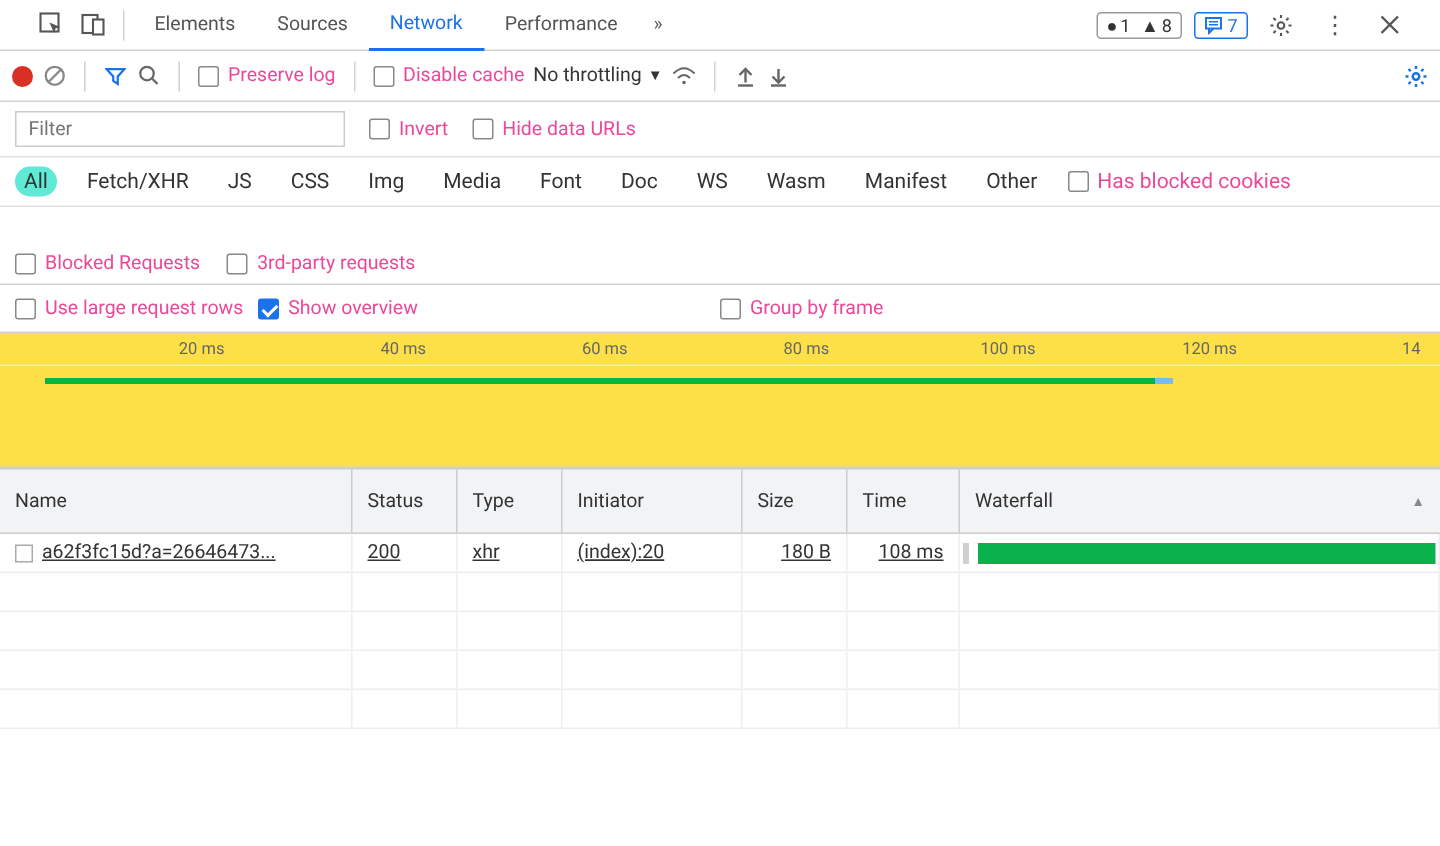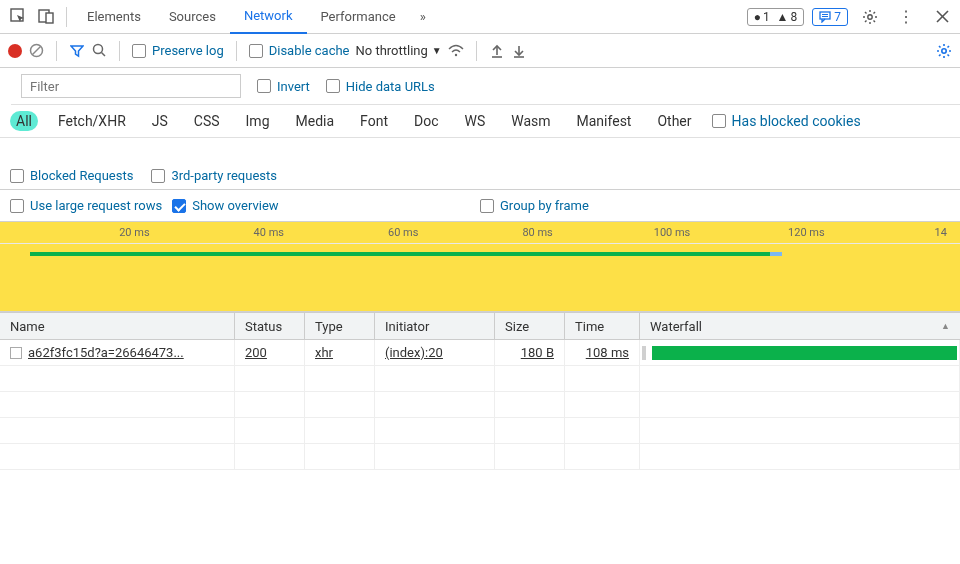--- a/index.html
+++ b/index.html
@@ -1,47 +1,47 @@
 <!DOCTYPE html>
 <html><head>
 <meta charset="utf-8">
 <style>
 * { box-sizing: border-box; margin: 0; padding: 0; font-family: -apple-system, "Segoe UI", Roboto, Arial, sans-serif; }
 body { width: 960px; height: 564px; background: #fff; color: #333; font-size: 13px; overflow: hidden; position: relative; }
-.top-tabs { display: flex; align-items: center; height: 34px; border-bottom: 1px solid #d0d0d0; padding: 0 4px; }
+.top-tabs { display: flex; align-items: center; height: 34px; border-bottom: 1px solid #d0d0d0; padding: 0 20px; }
 .top-tabs .icon-btn { width: 28px; height: 28px; display: flex; align-items: center; justify-content: center; cursor: pointer; color: #555; }
 .vsep { width: 1px; height: 20px; background: #d0d0d0; margin: 0 6px; }
 .tab { padding: 0 14px; height: 34px; display: flex; align-items: center; cursor: pointer; color: #555; }
 .tab.active { color: #1a73e8; border-bottom: 2px solid #1a73e8; }
 .more-tabs { padding: 0 10px; cursor: pointer; color: #555; }
 .right-cluster { margin-left: auto; display: flex; align-items: center; gap: 8px; }
 .badge-group { display: flex; align-items: center; gap: 2px; border: 1px solid #999; border-radius: 3px; padding: 1px 6px; font-size: 12px; color: #333; }
 .badge-blue { display: flex; align-items: center; gap: 3px; border: 1px solid #1a73e8; border-radius: 3px; padding: 1px 6px; color: #1a73e8; font-size: 12px; }
 .toolbar { display: flex; align-items: center; height: 34px; border-bottom: 1px solid #d0d0d0; padding: 0 8px; gap: 6px; }
 .record-dot { width: 14px; height: 14px; border-radius: 50%; background: #d93025; }
 .clear-icon, .funnel-icon, .search-icon, .wifi-icon, .upload-icon, .download-icon, .gear-blue { width: 16px; height: 16px; display: flex; align-items: center; justify-content: center; cursor: pointer; }
 .checkbox { width: 14px; height: 14px; border: 1px solid #888; border-radius: 2px; display: inline-block; vertical-align: middle; background: #fff; cursor: pointer; }
 .checkbox.checked { background: #1a73e8; border-color: #1a73e8; position: relative; }
 .checkbox.checked::after { content: ""; position: absolute; left: 4px; top: 1px; width: 4px; height: 8px; border: solid #fff; border-width: 0 2px 2px 0; transform: rotate(45deg); }
-.cb-label { display: inline-flex; align-items: center; gap: 6px; cursor: pointer; color: #0369a1; }
+.cb-label { display: inline-flex; align-items: center; gap: 6px; cursor: pointer; color: #ec4899; }
 .throttling { display: flex; align-items: center; gap: 4px; color: #333; cursor: pointer; }
-.filter-row { display: flex; align-items: center; padding: 6px 10px; gap: 16px; border-bottom: 1px solid #e0e0e0; flex-wrap: wrap; margin-left: 11px; }
+.filter-row { display: flex; align-items: center; padding: 6px 10px; gap: 16px; border-bottom: 1px solid #e0e0e0; flex-wrap: wrap; }
 .filter-input { width: 220px; height: 24px; border: 1px solid #ccc; padding: 0 8px; font-size: 13px; color: #888; background: #fff; }
 .type-row { display: flex; align-items: center; padding: 6px 10px; gap: 14px; border-bottom: 1px solid #e0e0e0; font-size: 14px; color: #333; flex-wrap: wrap; }
 .type-chip { cursor: pointer; padding: 2px 6px; }
 .type-chip.active { background: #5eead4; border-radius: 10px; }
 .block-row { display: flex; align-items: center; padding: 6px 10px; gap: 18px; border-bottom: 1px solid #d0d0d0; margin-top: 24px; }
 .options-row { display: flex; padding: 8px 10px; border-bottom: 1px solid #d0d0d0; }
 .options-col { flex: 1; display: flex; flex-direction: row; gap: 10px; }
 .timeline { height: 90px; border-bottom: 1px solid #d0d0d0; position: relative; background: #fde047; }
 .timeline-ticks { position: absolute; top: 0; left: 0; right: 0; height: 22px; border-bottom: 1px solid #e8e8e8; }
 .tick { position: absolute; top: 4px; font-size: 11px; color: #666; transform: translateX(-50%); }
 .timeline-bar { position: absolute; top: 30px; left: 30px; height: 4px; background: #0bb14b; }
 .timeline-bar-tail { position: absolute; top: 30px; height: 4px; background: #7cb8f2; }
-.table-header { display: flex; height: 28px; border-bottom: 1px solid #ccc; background: #f1f3f4; border-top: 1px solid #ccc; }
+.table-header { display: flex; height: 44px; border-bottom: 1px solid #ccc; background: #f1f3f4; border-top: 1px solid #ccc; }
 .th { border-right: 1px solid #ccc; padding: 6px 10px; font-size: 13px; color: #333; display: flex; align-items: center; }
 .th.sortable::after { content: "▲"; margin-left: auto; font-size: 9px; color: #888; }
 .col-name { width: 235px; }
 .col-status { width: 70px; }
 .col-type { width: 70px; }
 .col-initiator { width: 120px; }
 .col-size { width: 70px; text-align: right; }
 .col-time { width: 75px; text-align: right; }
 .col-waterfall { flex: 1; border-right: none; position: relative; }
 .table-body { }

